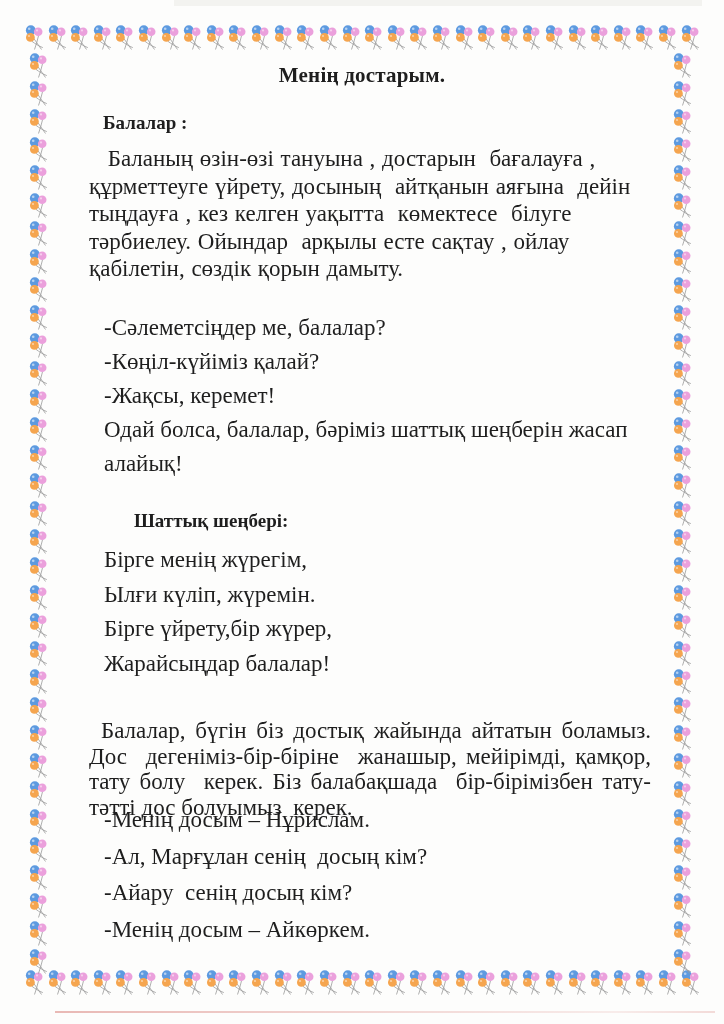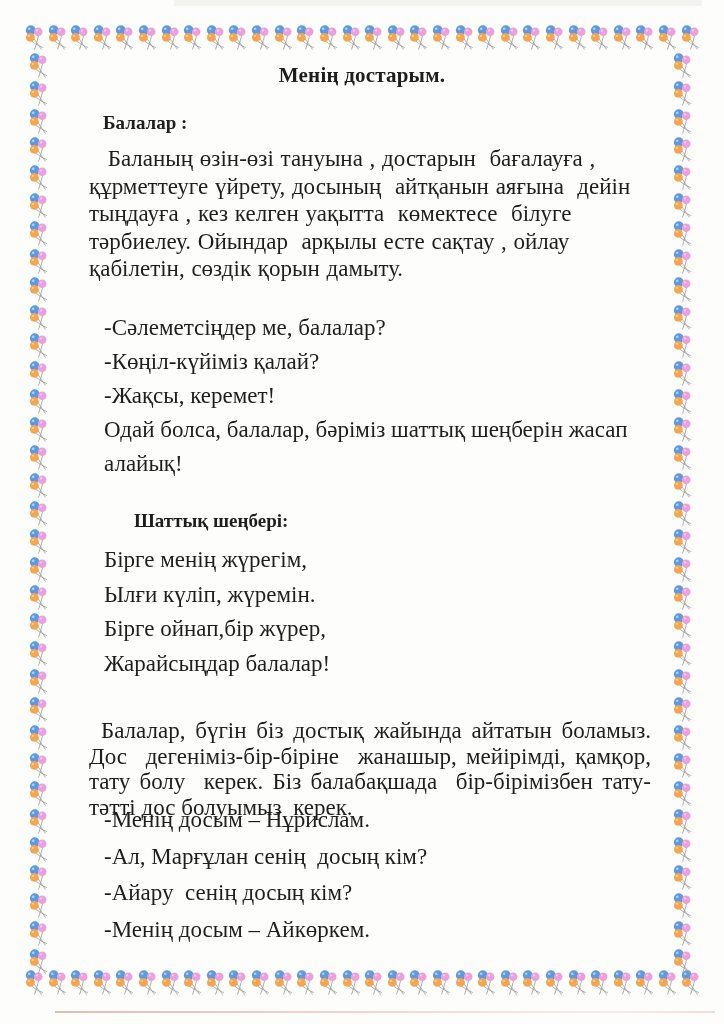--- a/index.html
+++ b/index.html
@@ -1470,21 +1470,21 @@
       <div class="line">-Жақсы, керемет!</div>
       <div class="line">Одай болса, балалар, бәріміз шаттық шеңберін жасап алайық!</div>
     </div>
 
   <div class="tblock circle-heading">Шаттық шеңбері:</div>
 
   <div class="tblock poem-list">
 
   <div class="line">Бірге менің жүрегім,</div>
       <div class="line">Ылғи күліп, жүремін.</div>
-      <div class="line">Бірге ойнап,бір жүрер,</div>
+      <div class="line">Бірге үйрету,бір жүрер,</div>
       <div class="line">Жарайсыңдар балалар!</div>
     </div>
 
   <div class="tblock friendship-text">Балалар, бүгін біз достық жайында айтатын боламыз. Дос  дегеніміз-бір-біріне  жанашыр, мейірімді, қамқор, тату болу  керек. Біз балабақшада  бір-бірімізбен тату-тәтті дос болуымыз  керек.</div>
 
   <div class="tblock dialogue-list">
 
   <div class="line">-Менің досым – Нұрислам.</div>
       <div class="line">-Ал, Марғұлан сенің  досың кім?</div>
       <div class="line">-Айару  сенің досың кім?</div>

